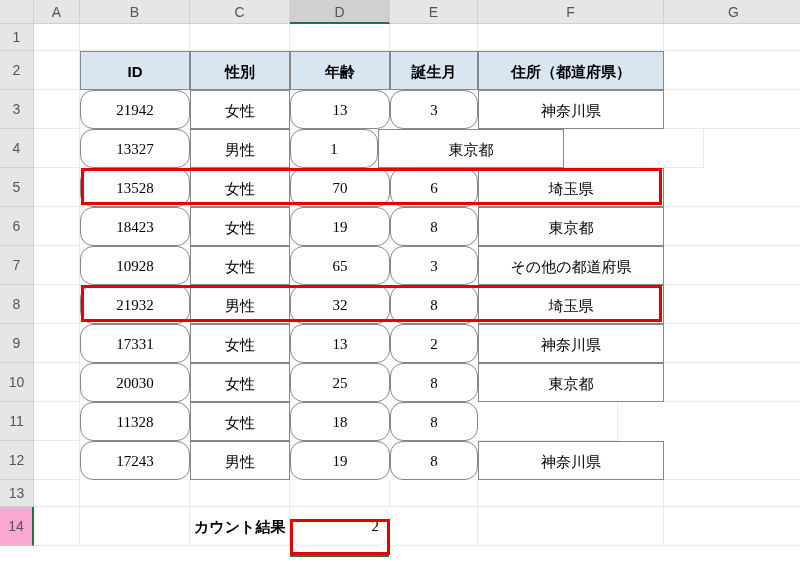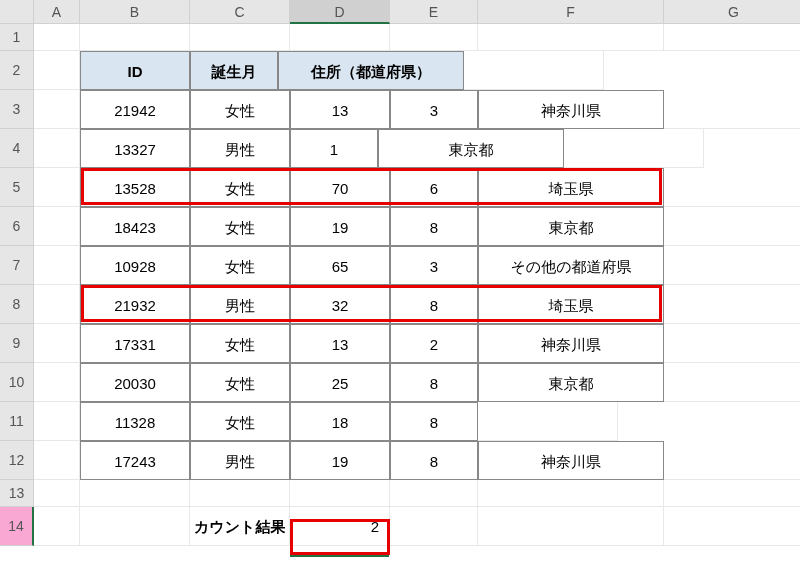--- a/index.html
+++ b/index.html
@@ -75,21 +75,21 @@
   .cB { width: 110px; }
   .cC { width: 100px; }
   .cD { width: 100px; }
   .cE { width: 88px; }
   .cF { width: 186px; }
   .cG { width: 140px; }
 
   
   .dt { border: 1px solid #888; text-align: center; }
   .dhead { background: #d9e6f2; font-weight: bold; }
-  .mono { font-family: Liberation Sans, sans-serif; letter-spacing: 0; }
+  .mono { font-family: Liberation Serif, serif; letter-spacing: 0; border-radius: 13px; }
 
   
   .hl {
     position: absolute;
     border: 3px solid #e60000;
     pointer-events: none;
   }
   .hl1 { left: 81px; top: 168px; width: 581px; height: 37px; }
   .hl2 { left: 81px; top: 285px; width: 581px; height: 37px; }
   .hl3 { left: 290px; top: 519px; width: 100px; height: 36px; }
@@ -135,20 +135,22 @@
     <div class="cell cD"></div>
     <div class="cell cE"></div>
     <div class="cell cF"></div>
     <div class="cell cG"></div>
   </div>
 
   <div class="row">
     <div class="rh">2</div>
     <div class="cell cA"></div>
     <div class="cell cB dt dhead">ID</div>
+    <div class="cell cC dt dhead">性別</div>
+    <div class="cell cD dt dhead">年齢</div>
     <div class="cell cE dt dhead">誕生月</div>
     <div class="cell cF dt dhead">住所（都道府県）</div>
     <div class="cell cG"></div>
   </div>
 
   <div class="row">
     <div class="rh">3</div>
     <div class="cell cA"></div>
     <div class="cell cB dt mono">21942</div>
     <div class="cell cC dt">女性</div>

